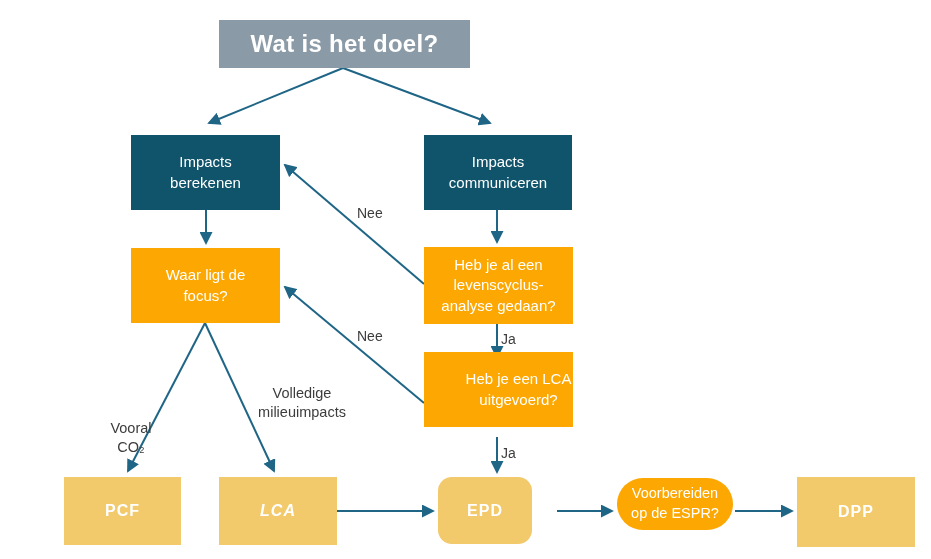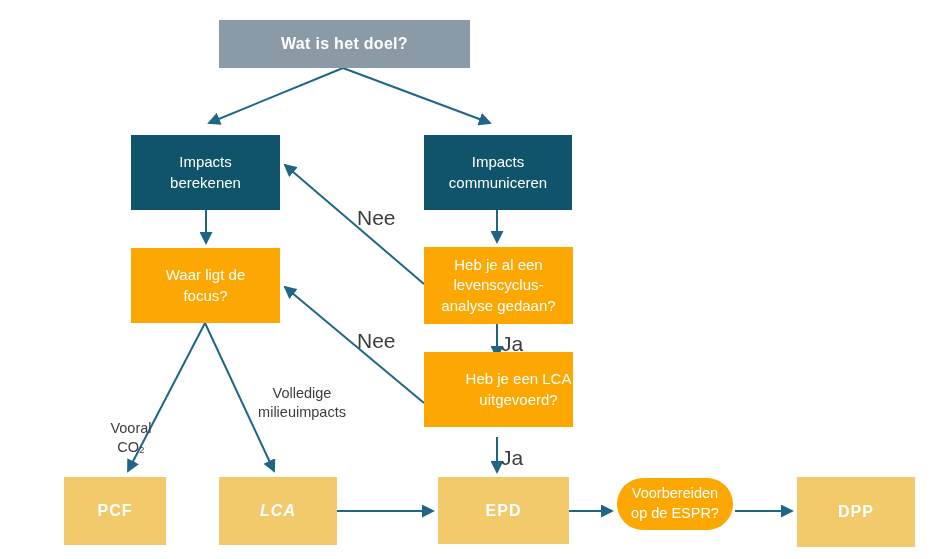--- a/index.html
+++ b/index.html
@@ -41,39 +41,39 @@
     justify-content: center;
     text-align: center;
     white-space: pre-line;
     color: var(--box_text);
     font-size: 15px;
     line-height: 1.35;
   }
   .node--goal {
     background: var(--header_box);
     font-weight: 700;
-    font-size: 16px;
+    font-size: 24px;
     letter-spacing: 0.3px;
   }
   .node--teal { background: var(--teal_box); margin-top: 8px; }
   .node--orange { background: var(--orange_box); }
   .node--tan {
     background: var(--tan_box);
     font-weight: 700;
     font-size: 16px;
     letter-spacing: 1px;
   }
   .node--espr {
     background: var(--orange_box);
     font-size: 14.5px;
   }
   .edge-label {
     position: absolute;
     color: var(--label_text);
-    font-size: 21px;
+    font-size: 14px;
     white-space: pre-line;
     line-height: 1.3;
   }
   .edge-label--center { text-align: center; font-size: 14.5px; }
 </style>
 </head>
 <body>
 
 <div class="canvas">
 
@@ -109,25 +109,25 @@
   <div class="node node--orange" style="left:131px; top:248px; width:149px; height:75px;">Waar ligt de
 focus?</div>
 
   <div class="node node--orange" style="left:424px; top:247px; width:149px; height:77px;">Heb je al een
 levenscyclus-
 analyse gedaan?</div>
 
   <div class="node node--orange" style="left:424px; top:352px; width:149px; height:75px;padding-left:40px;">Heb je een LCA
 uitgevoerd?</div>
 
-  <div class="node node--tan" style="left:64px; top:477px; width:102px; height:68px;">PCF</div>
+  <div class="node node--tan" style="left:64px; top:477px; width:117px; height:68px;">PCF</div>
 
   <div class="node node--tan" style="left:219px; top:477px; width:118px; height:68px;font-style:italic;">LCA</div>
 
-  <div class="node node--tan" style="left:438px; top:477px; width:131px; height:67px;">EPD</div>
+  <div class="node node--tan" style="left:438px; top:477px; width:94px; height:67px;border-radius:14px;">EPD</div>
 
   <div class="node node--espr" style="left:617px; top:478px; width:116px; height:52px;border-radius:27px;">Voorbereiden
 op de ESPR?</div>
 
   <div class="node node--tan" style="left:797px; top:477px; width:118px; height:70px;">DPP</div>
 
   <div class="edge-label" style="left:357px; top:204px;">Nee</div>
 
   <div class="edge-label" style="left:357px; top:327px;">Nee</div>
 

